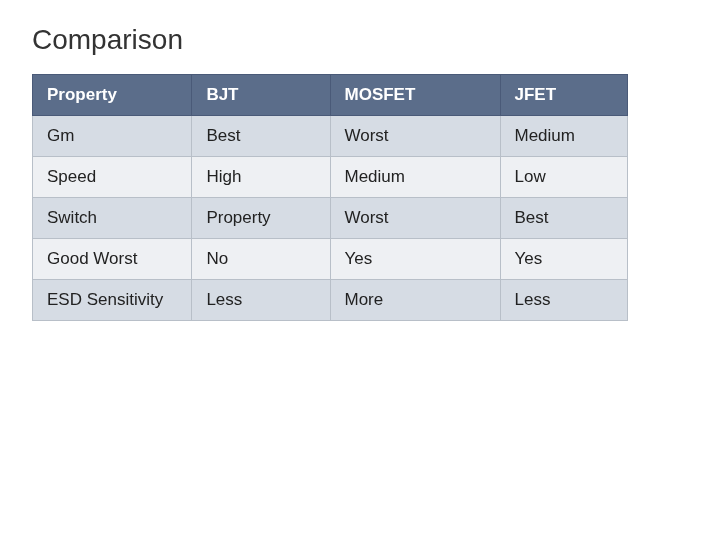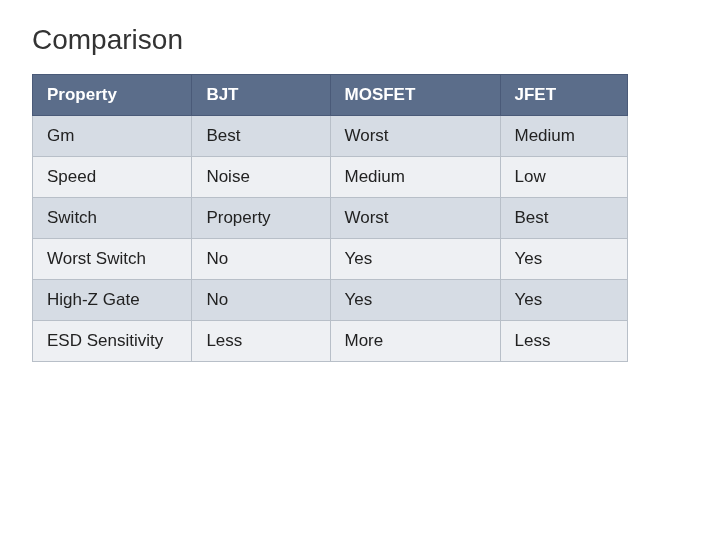--- a/index.html
+++ b/index.html
@@ -89,38 +89,32 @@
     </thead>
     <tbody id="table-body">
     <tr>
           <td>Gm</td>
           <td>Best</td>
           <td>Worst</td>
           <td>Medium</td>
         </tr>
         <tr>
           <td>Speed</td>
-          <td>Noise</td>
+          <td>High</td>
           <td>Medium</td>
           <td>Low</td>
         </tr>
         <tr>
           <td>Switch</td>
           <td>Property</td>
           <td>Worst</td>
           <td>Best</td>
         </tr>
         <tr>
-          <td>Worst Switch</td>
-          <td>No</td>
-          <td>Yes</td>
-          <td>Yes</td>
-        </tr>
-        <tr>
-          <td>High-Z Gate</td>
+          <td>Good Worst</td>
           <td>No</td>
           <td>Yes</td>
           <td>Yes</td>
         </tr>
         <tr>
           <td>ESD Sensitivity</td>
           <td>Less</td>
           <td>More</td>
           <td>Less</td>
         </tr>

